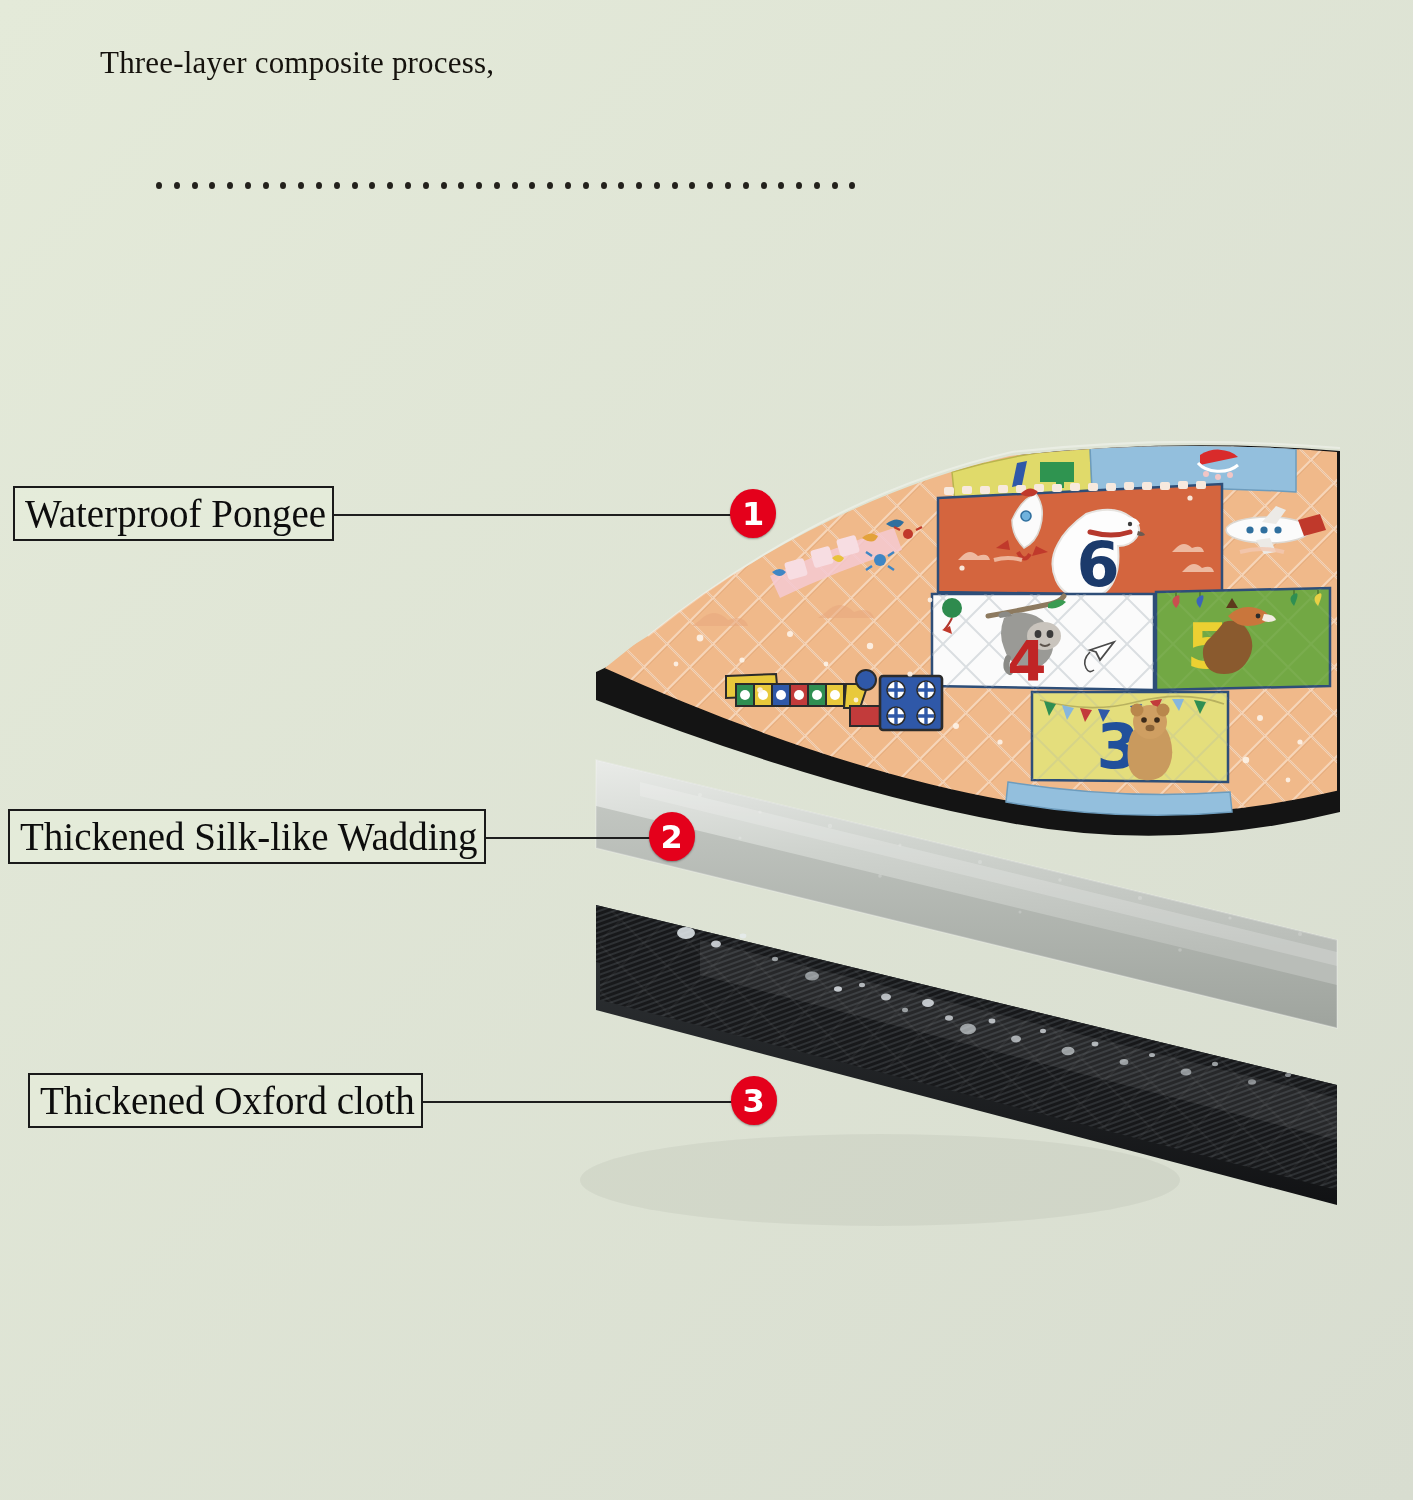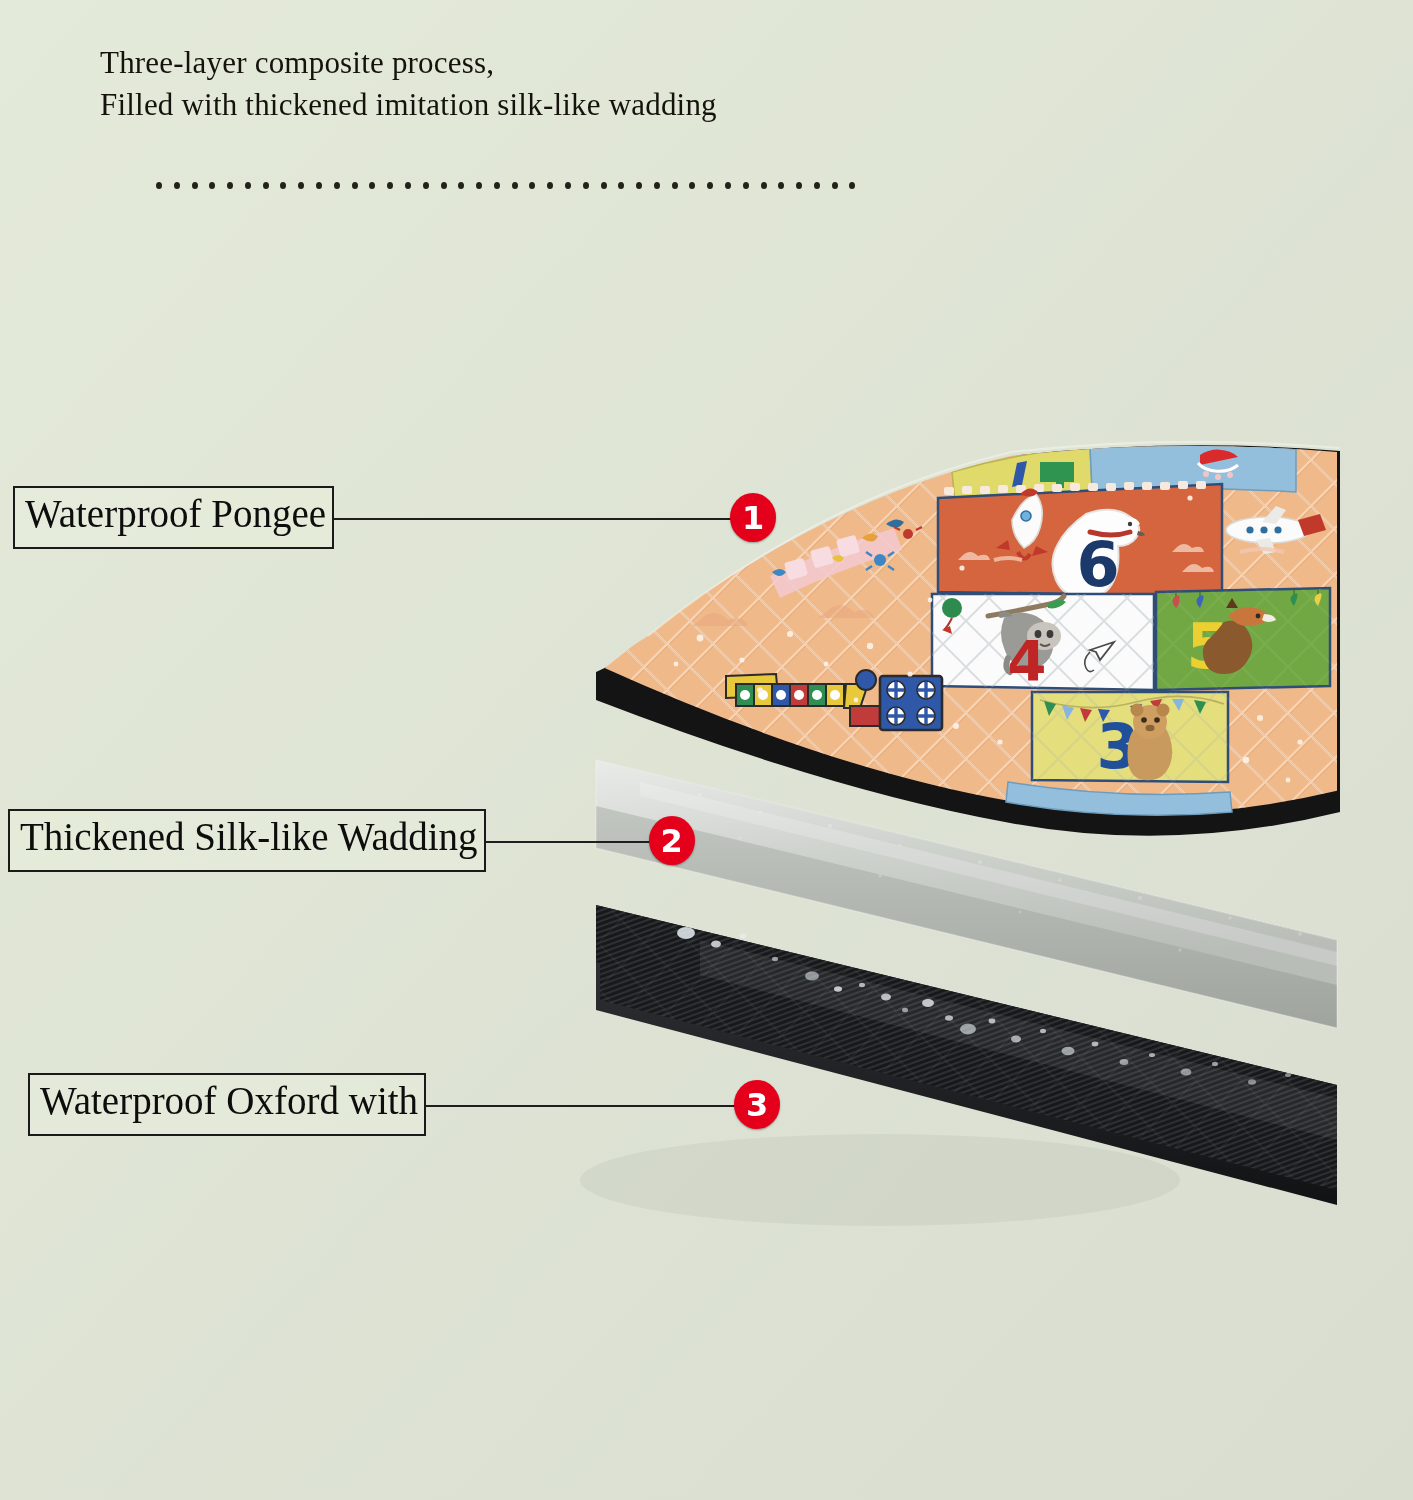--- a/index.html
+++ b/index.html
@@ -36,21 +36,21 @@
   .dotline i {
     width: 6px; height: 7px; border-radius: 50%;
     background: #23211c; display: block;
   }
 
   
   .callout { position: absolute; display: flex; align-items: center; }
   .callout .cbox {
     border: 2px solid #1a1a1a;
     background: rgba(232,238,221,.55);
-    padding: 5px 6px 12px 10px;
+    padding: 5px 6px 4px 10px;
     font-size: 39px;
     line-height: 1.08;
     color: #0d0d0d;
     white-space: nowrap;
     position: relative;
     z-index: 6;
   }
   .callout .lead {
     height: 0; border-top: 2px solid #1e1e1e;
     position: relative; top: 1px;
@@ -442,21 +442,20 @@
           </g>
         </g>
 
         <path d="M648 636 Q822 496 1012 452 Q1172 434 1340 448" fill="none" stroke="#ffffff" stroke-width="2" opacity=".35"></path>
       </g>
     </g>
   </svg>
 
   <div class="heading">
     <span class="hline">Three-layer composite process,</span>
-    <span class="hline">Filled with thickened imitation silk-like wadding</span>
   </div>
 
   <div class="dotline" id="dotline">
       <i style="background: rgb(35, 33, 28);"></i>
       <i style="background: rgb(35, 33, 28);"></i>
       <i style="background: rgb(35, 33, 28);"></i>
       <i style="background: rgb(35, 33, 28);"></i>
       <i style="background: rgb(35, 33, 28);"></i>
       <i style="background: rgb(35, 33, 28);"></i>
       <i style="background: rgb(35, 33, 28);"></i>
@@ -501,18 +500,18 @@
     <div class="badge">1</div>
   </div>
 
   <div class="callout" id="callout-2">
     <div class="cbox">Thickened Silk-like Wadding</div>
     <div class="lead"></div>
     <div class="badge">2</div>
   </div>
 
   <div class="callout" id="callout-3">
-    <div class="cbox">Waterproof Oxford with</div>
+    <div class="cbox">Thickened Oxford cloth</div>
     <div class="lead"></div>
     <div class="badge">3</div>
   </div>
 
 </div>
 
 </body></html>

